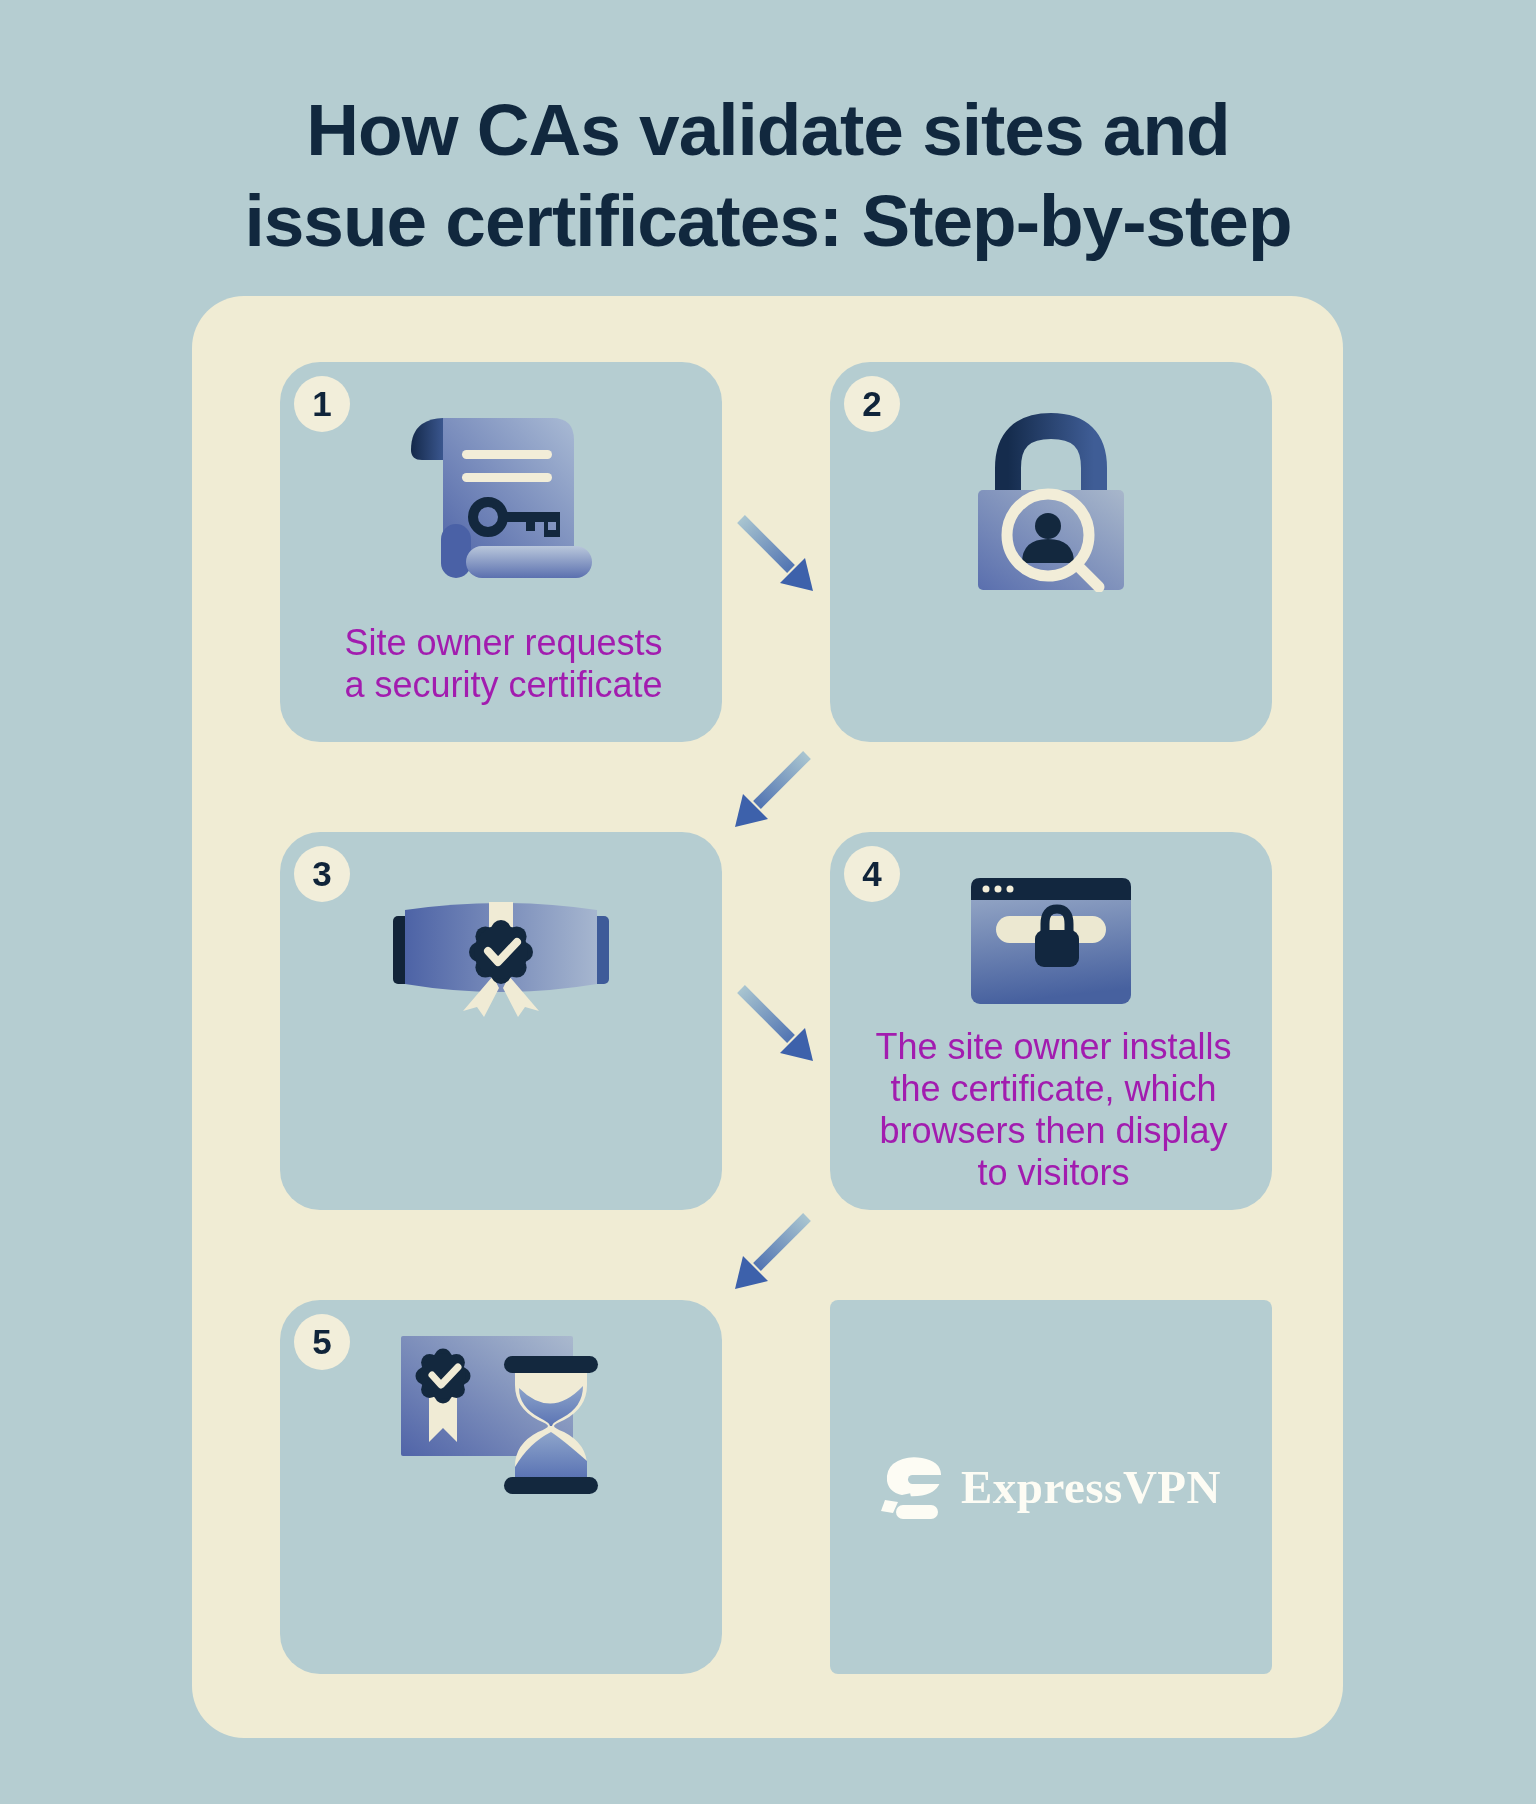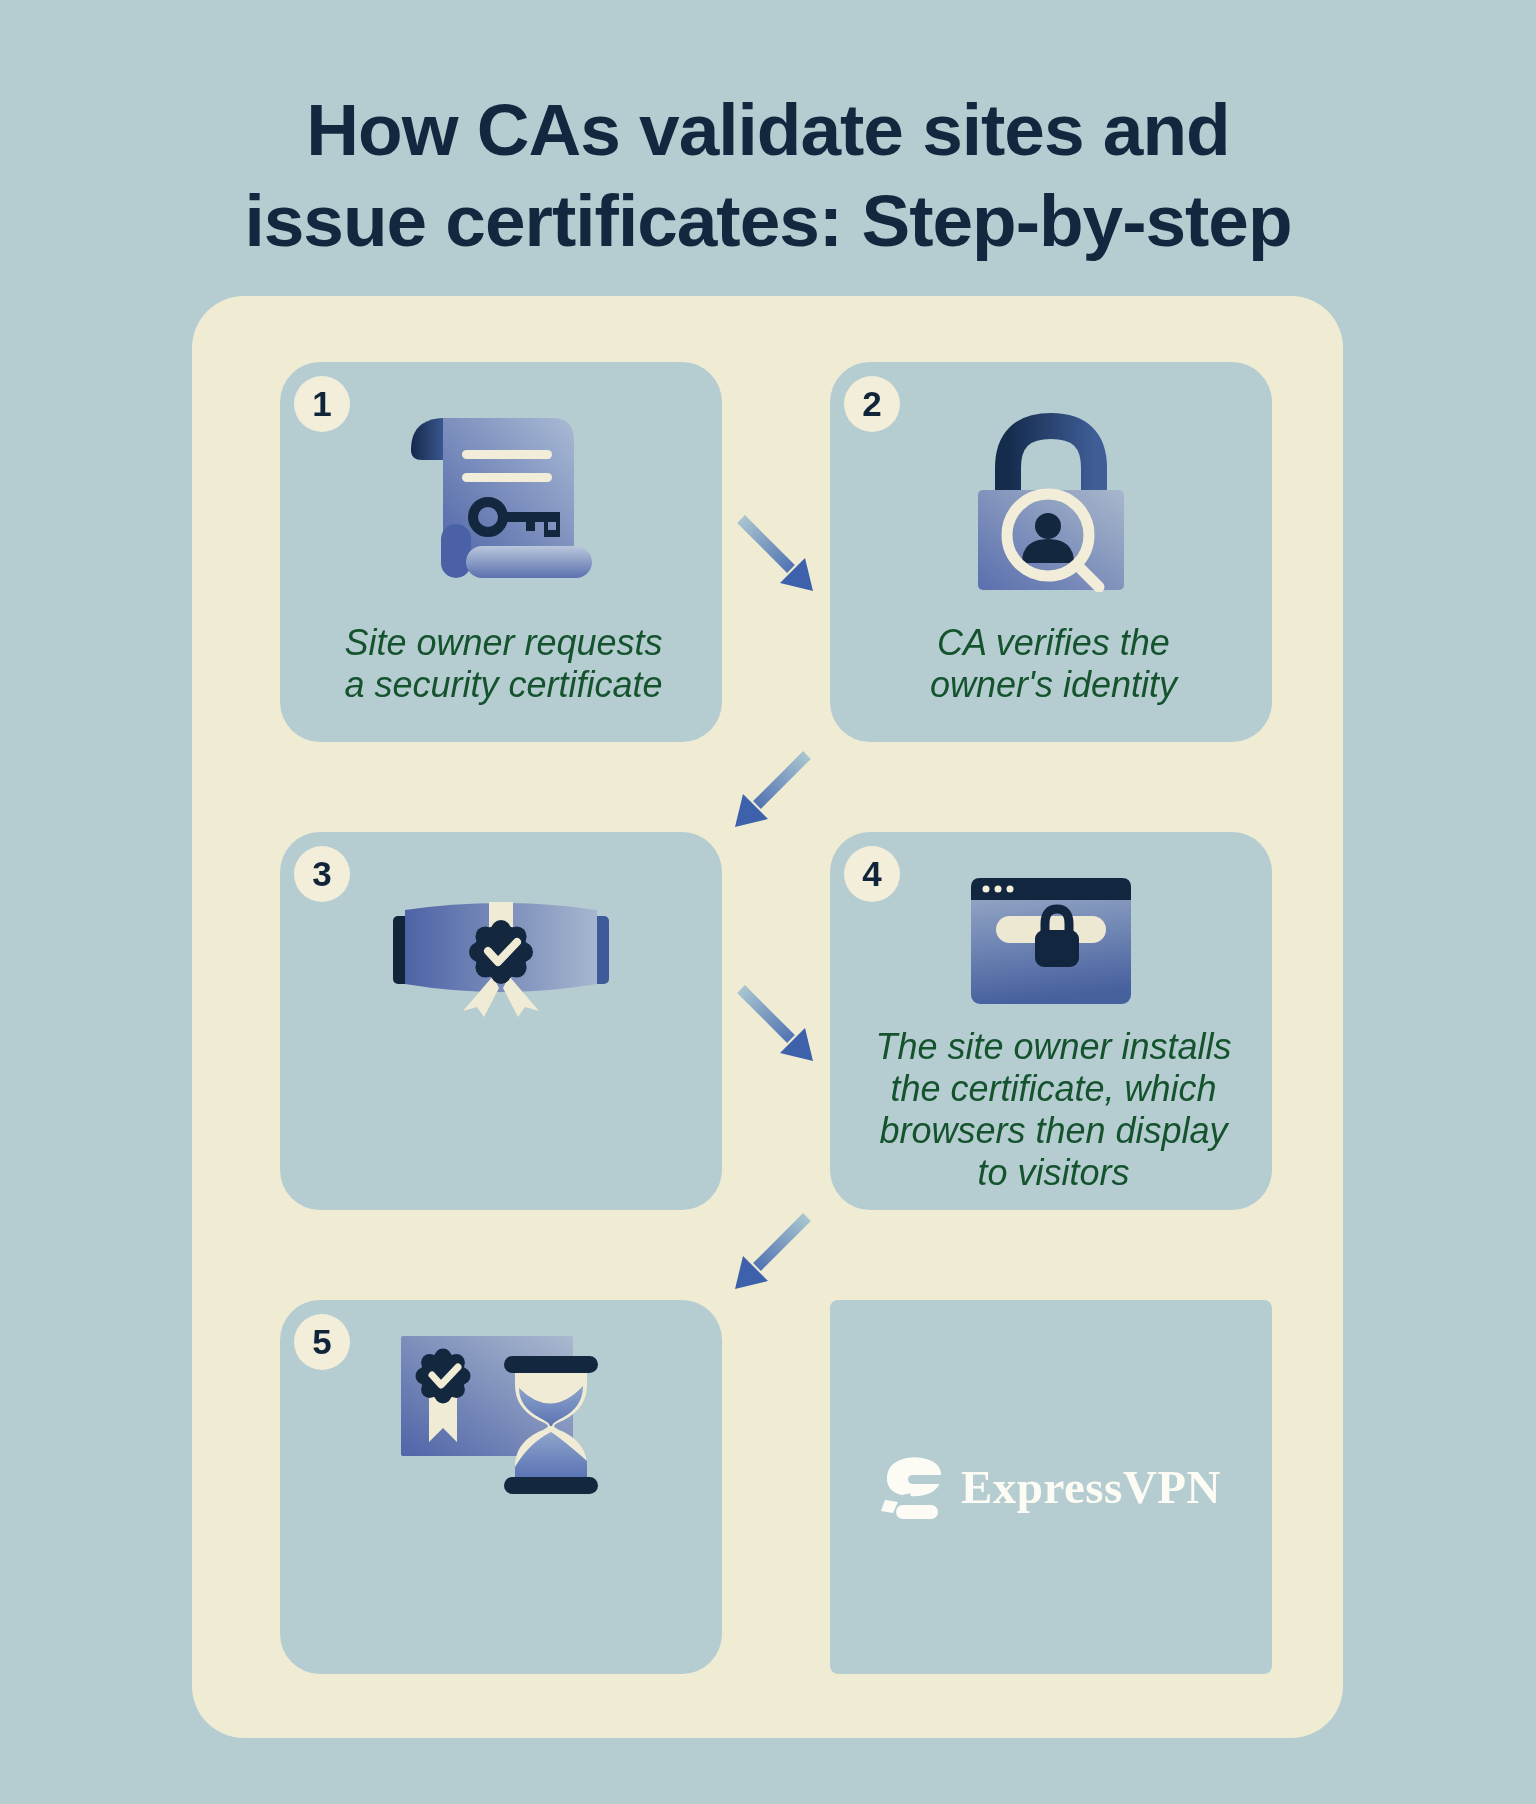--- a/index.html
+++ b/index.html
@@ -32,23 +32,22 @@
     font-size:35px;font-weight:600;color:#10243a;
   }
   .icon-row{position:absolute;left:0;right:0;display:flex;justify-content:center;}
   #card1 .icon-row{top:52px}
   #card2 .icon-row{top:42px}
   #card3 .icon-row{top:58px}
   #card4 .icon-row{top:46px}
   #card5 .icon-row{top:36px}
   .card-text{
     position:absolute;left:13px;right:8px;text-align:center;
-    font-size:36px;line-height:42px;font-weight:500;color:#14532d;
+    font-size:36px;line-height:42px;font-weight:500;color:#a21caf;
     white-space:pre-line;
-    font-style:italic;
   }
   #card1 .card-text,#card2 .card-text{bottom:36px;}
   #card3 .card-text{bottom:22px;}
   #card4 .card-text{bottom:16px;}
   #card5 .card-text{bottom:18px;}
   .arrow{position:absolute;width:90px;height:90px;}
   #arrow1{left:731px;top:509px;}
   #arrow2{left:727px;top:745px;}
   #arrow3{left:731px;top:979px;}
   #arrow4{left:727px;top:1207px;}
@@ -117,22 +116,20 @@
           </linearGradient>
         </defs>
         <path d="M32,100 V64 Q32,22 75,22 Q118,22 118,64 V100" fill="none" stroke="url(#g2s)" stroke-width="26"></path>
         <rect x="2" y="86" width="146" height="100" rx="5" fill="url(#g2b)"></rect>
         <circle cx="72" cy="122" r="13" fill="#13283e"></circle>
         <path d="M46,159 Q46,135 72,135 Q98,135 98,159 Z" fill="#13283e"></path>
         <circle cx="72" cy="131" r="41" fill="none" stroke="#f2edd8" stroke-width="11"></circle>
         <path d="M101,161 L123,183" stroke="#f2edd8" stroke-width="11" stroke-linecap="round"></path>
       </svg>
     </div>
-    <div class="card-text">CA verifies the
-owner's identity</div>
   </div>
 
   <div class="card" id="card3">
     <div class="badge">3</div>
     <div class="icon-row">
       <svg width="216" height="128" viewBox="0 0 216 128">
         <defs>
           <linearGradient id="g3" x1="0" y1="0" x2="1" y2="0">
             <stop offset="0" stop-color="#4d63a6"></stop>
               <stop offset="1" stop-color="#a6b6cf"></stop>

